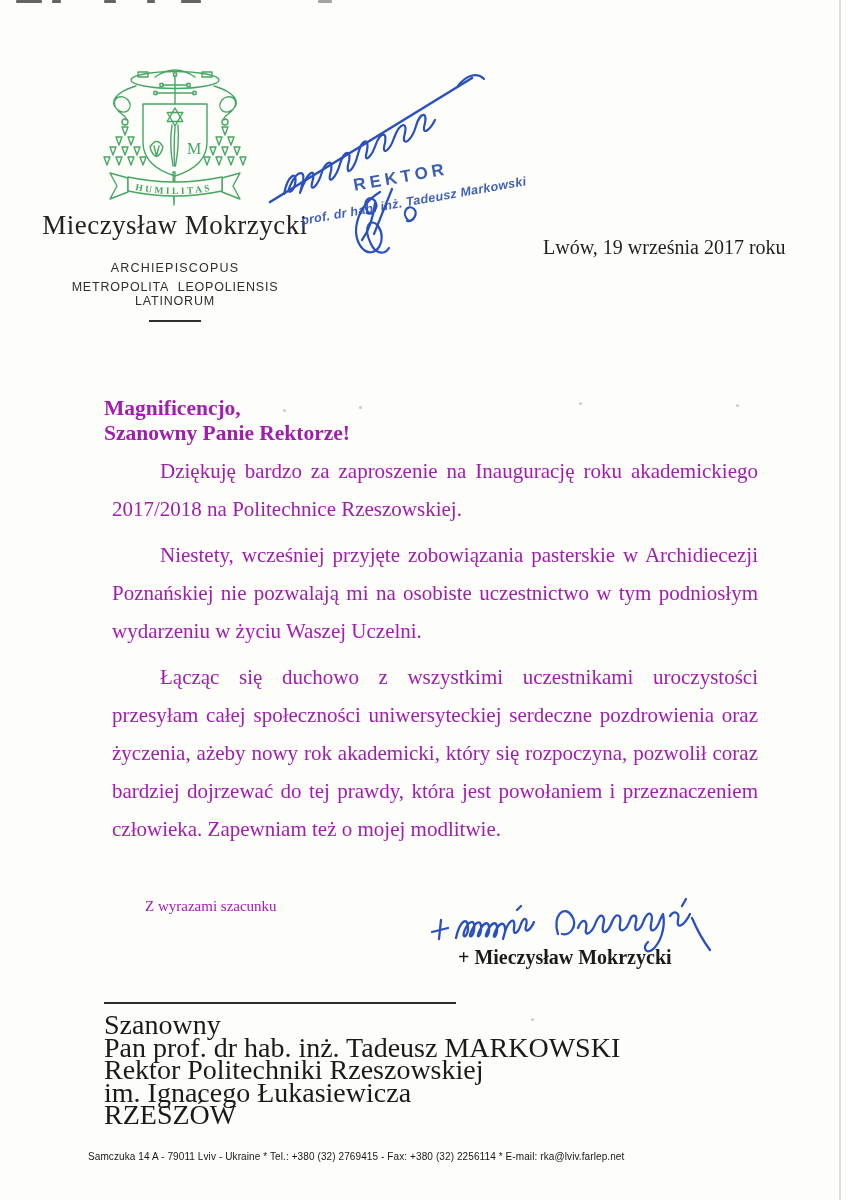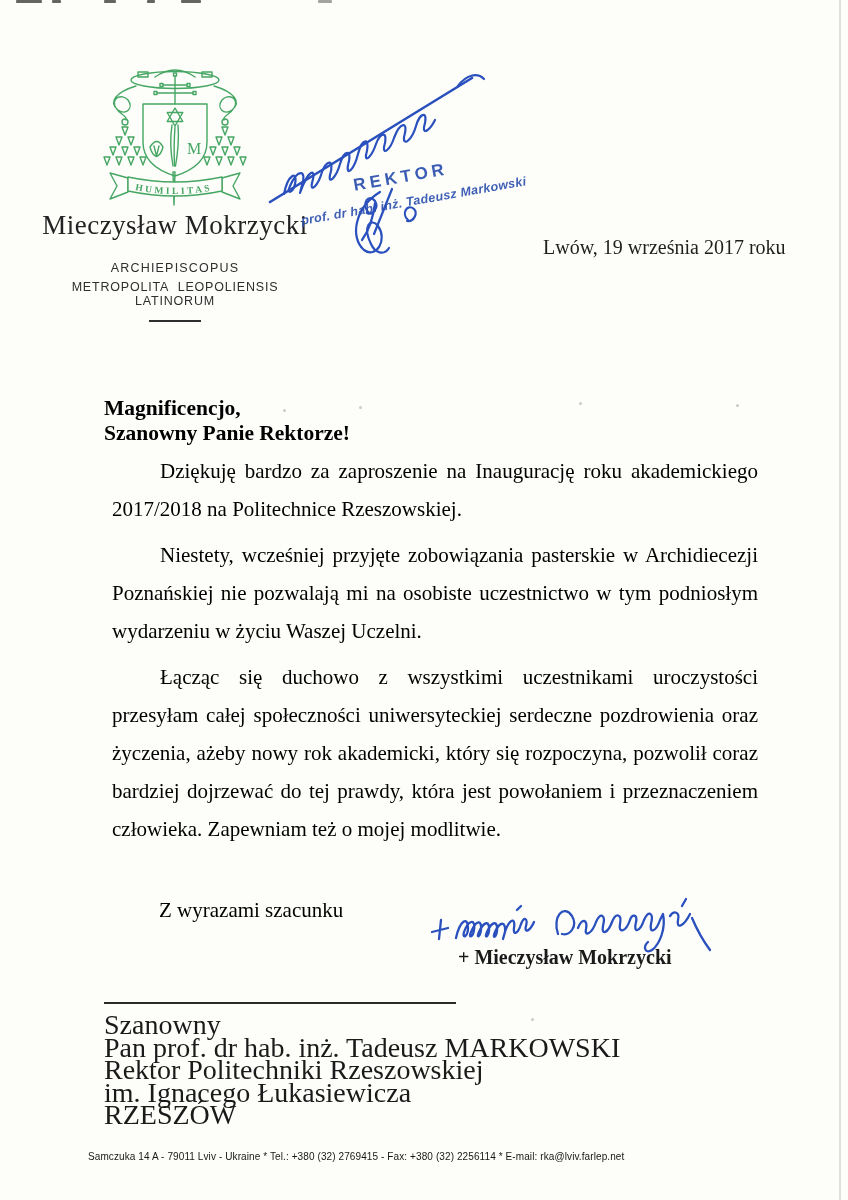--- a/index.html
+++ b/index.html
@@ -29,25 +29,25 @@
   }
   .prof-stamp{
     position:absolute; left:300px; top:214px; width:230px;
     font-family:"Liberation Sans", sans-serif; font-weight:bold; font-style:italic;
     font-size:12.5px; letter-spacing:.3px; color:#2b4fae;
     transform:rotate(-10deg); transform-origin:left top; opacity:.9;
   }
   .paraph{position:absolute; left:344px; top:186px;}
   .date-line{position:absolute; left:543px; top:236px; font-size:20px; color:#1e1e1e;}
   
-  .letter-body{position:absolute; left:104px; top:396px; width:662px; font-size:21px; color:#000000;}
+  .letter-body{position:absolute; left:104px; top:396px; width:662px; font-size:21px; color:#a21caf;}
   .salutation{font-weight:bold; font-size:21.5px; line-height:25px;}
   .letter-body p{margin:8px; text-align:justify; text-indent:48px; line-height:38px;}
   .letter-body p.first{margin-top:6px;}
-  .closing{margin-top:50px; margin-left:55px; font-size:21px;}
+  .closing{margin-top:50px; margin-left:41px; font-size:15px;}
   
   .signature-svg{position:absolute; left:420px; top:876px;}
   .printed-name{position:absolute; left:458px; top:946px; font-size:20px; color:#1a1a1a;font-weight:bold;}
   
   .recipient{position:absolute; left:104px; top:1002px; font-size:28px; line-height:22.5px; color:#1a1a1a;}
   .recipient-rule{width:352px; height:2px; background:#2a2a2a; margin-bottom:10px;}
   
   .footer{
     position:absolute; left:88px; top:1151px; width:690px;
     font-family:"Liberation Sans", sans-serif; font-size:10px; letter-spacing:.1px;

